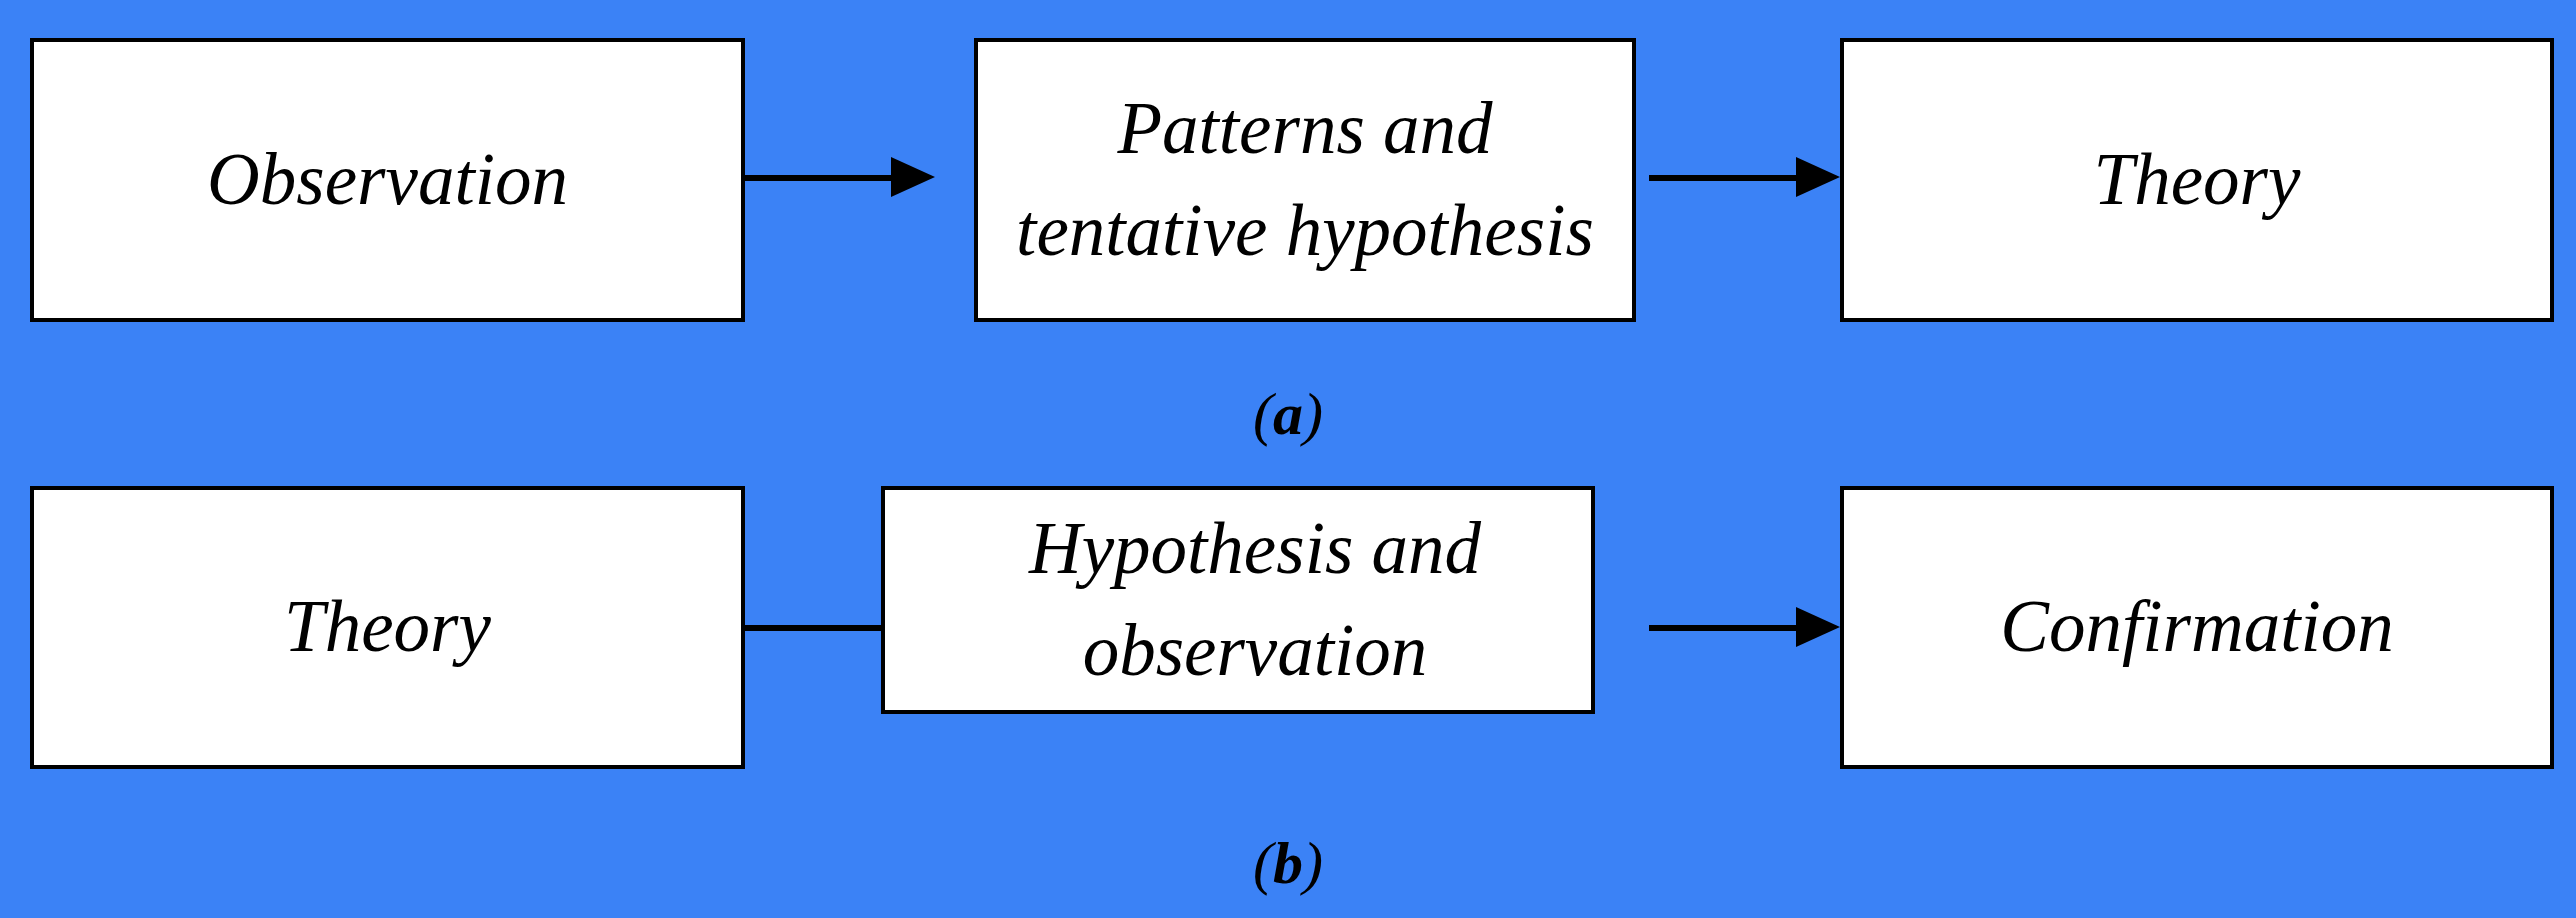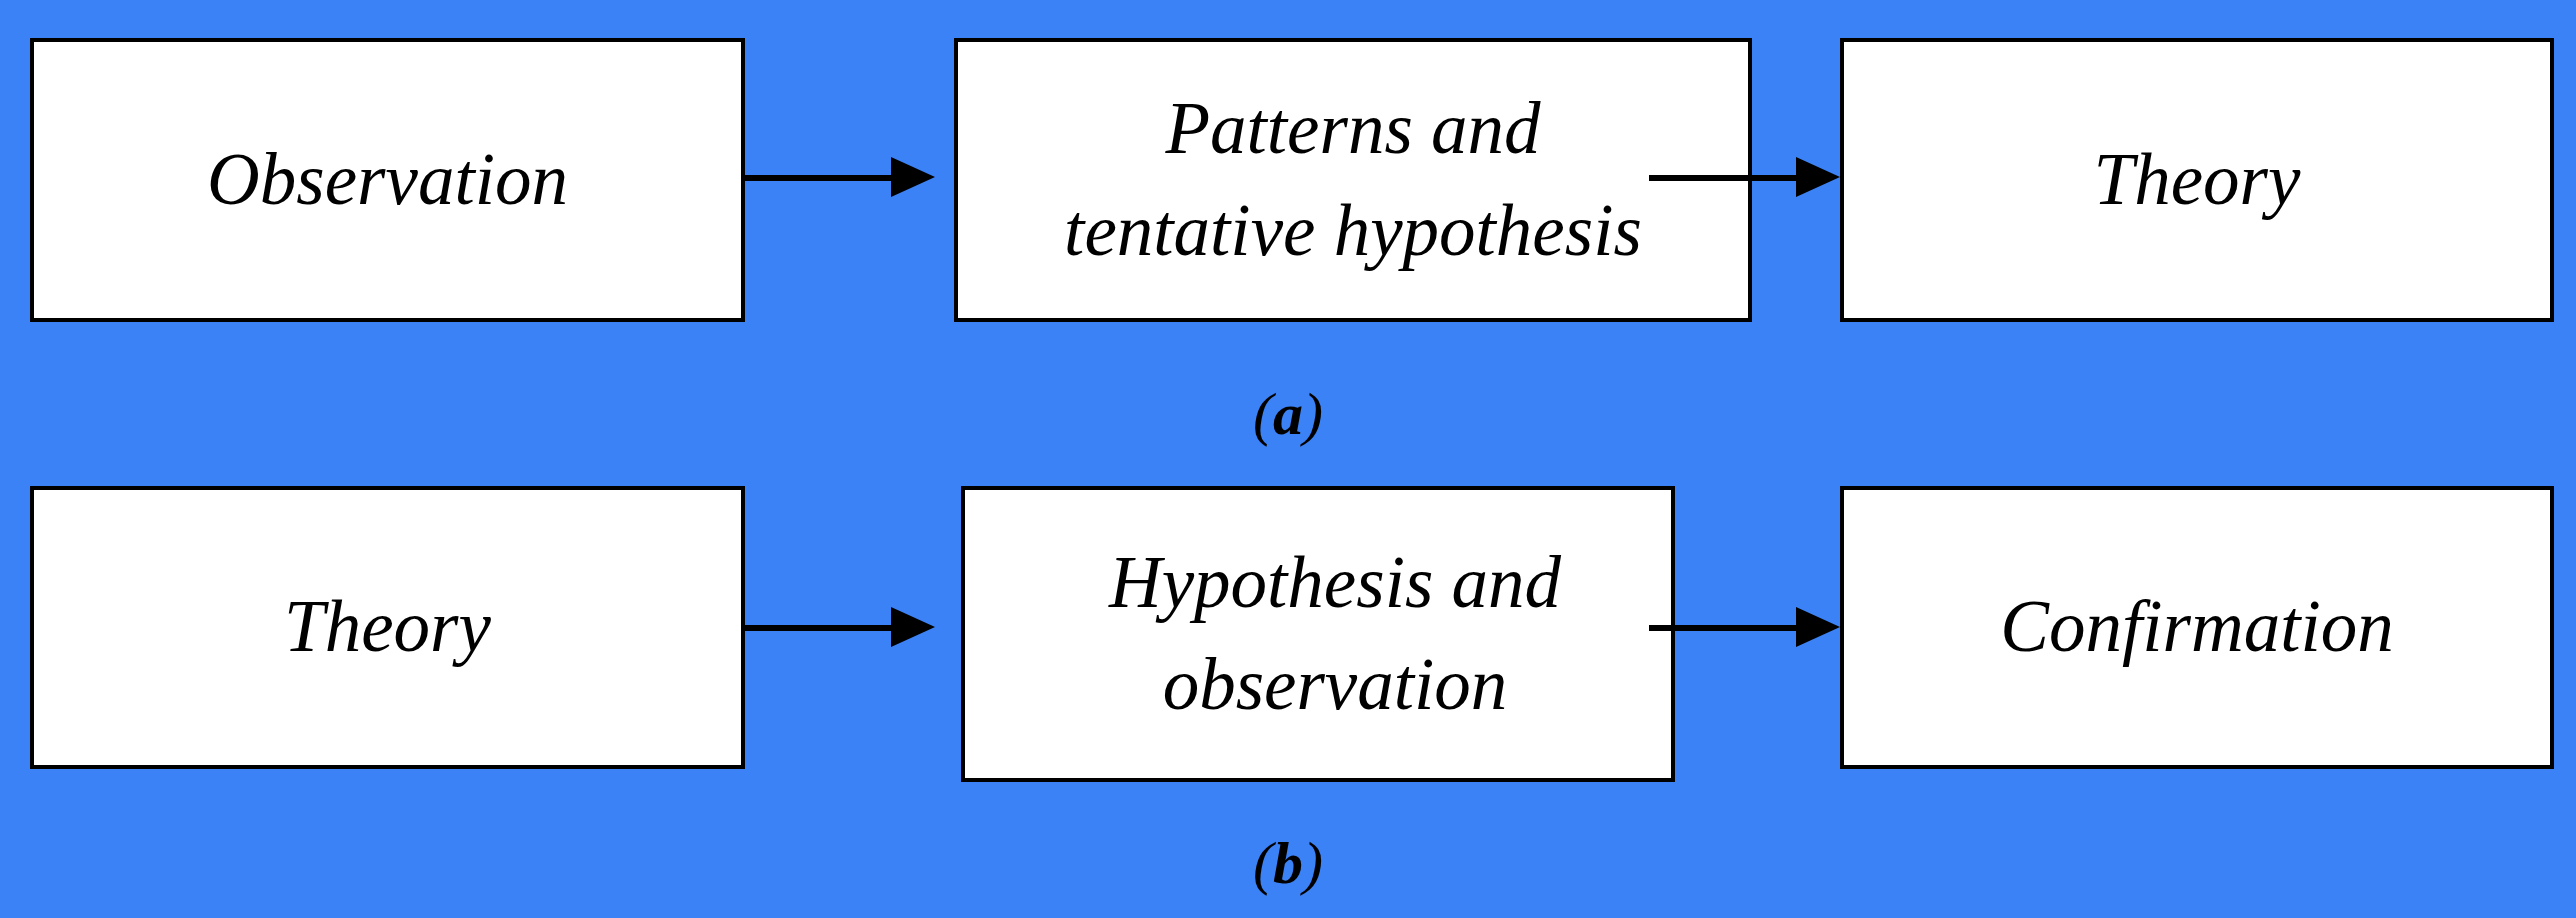--- a/index.html
+++ b/index.html
@@ -57,33 +57,33 @@
     width: 100%;
     text-align: center;
     font-size: 60px;
     line-height: 1.15;
     color: #000000;
   }
   .caption .letter { font-weight: bold; }
 
   
   .box-a1 { left: 30px;   top: 38px; width: 715px; height: 284px; }
-  .box-a2 { left: 954px; top: 38px; width: 798px; height: 284px; }
+  .box-a2 { left: 974px; top: 38px; width: 662px; height: 284px; }
   .box-a3 { left: 1840px; top: 38px; width: 714px; height: 284px; }
   .arrow-a1 { left: 745px;  top: 157px; width: 189px; }
   .arrow-a1 .shaft { width: 148px; }
   .arrow-a1 .head  { left: 146px; }
   .arrow-a2 { left: 1649px; top: 157px; width: 191px; }
   .arrow-a2 .shaft { width: 150px; }
   .arrow-a2 .head  { left: 147px; }
   .caption-a { top: 380px; }
 
   
   .box-b1 { left: 30px;   top: 486px; width: 715px; height: 283px; }
-  .box-b2 { left: 961px; top: 486px; width: 714px; height: 296px; padding-left: 34px; }
+  .box-b2 { left: 881px; top: 486px; width: 714px; height: 228px; padding-left: 34px; }
   .box-b3 { left: 1840px; top: 486px; width: 714px; height: 283px; text-align: center; }
   .arrow-b1 { left: 745px;  top: 607px; width: 189px; }
   .arrow-b1 .shaft { width: 148px; }
   .arrow-b1 .head  { left: 146px; }
   .arrow-b2 { left: 1649px; top: 607px; width: 191px; }
   .arrow-b2 .shaft { width: 150px; }
   .arrow-b2 .head  { left: 147px; }
   .caption-b { top: 829px; }
 </style>
 </head>

